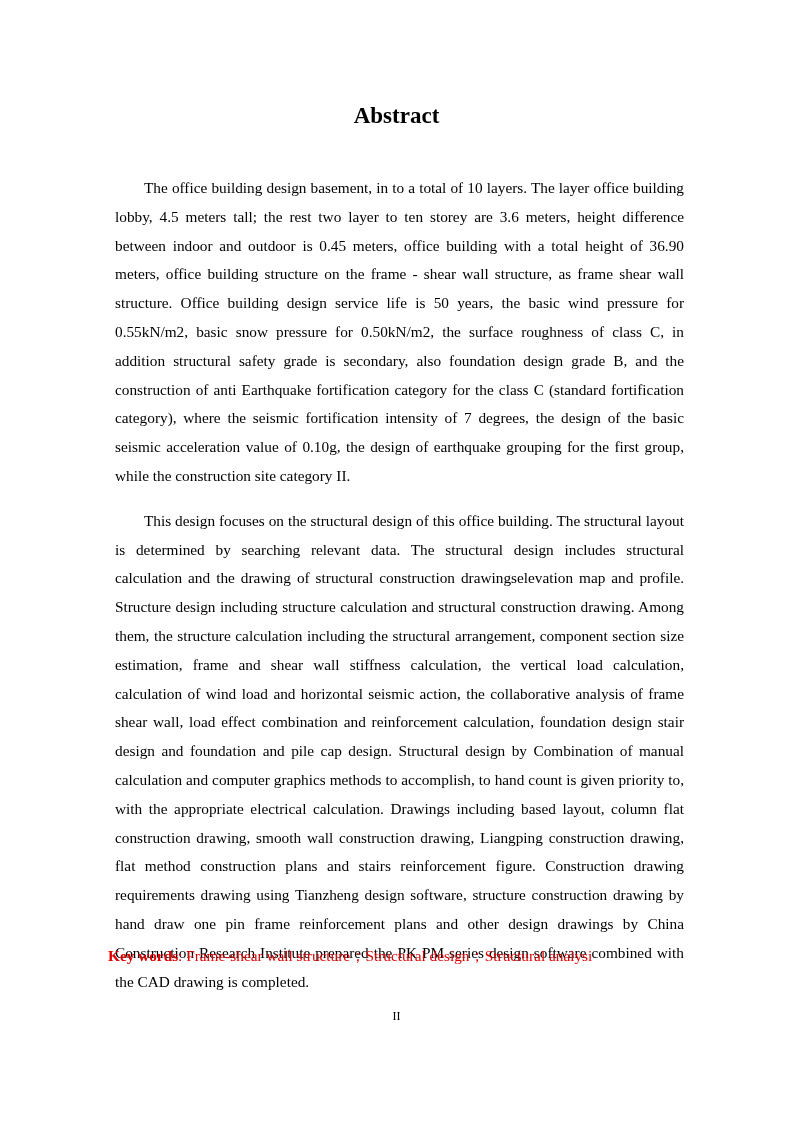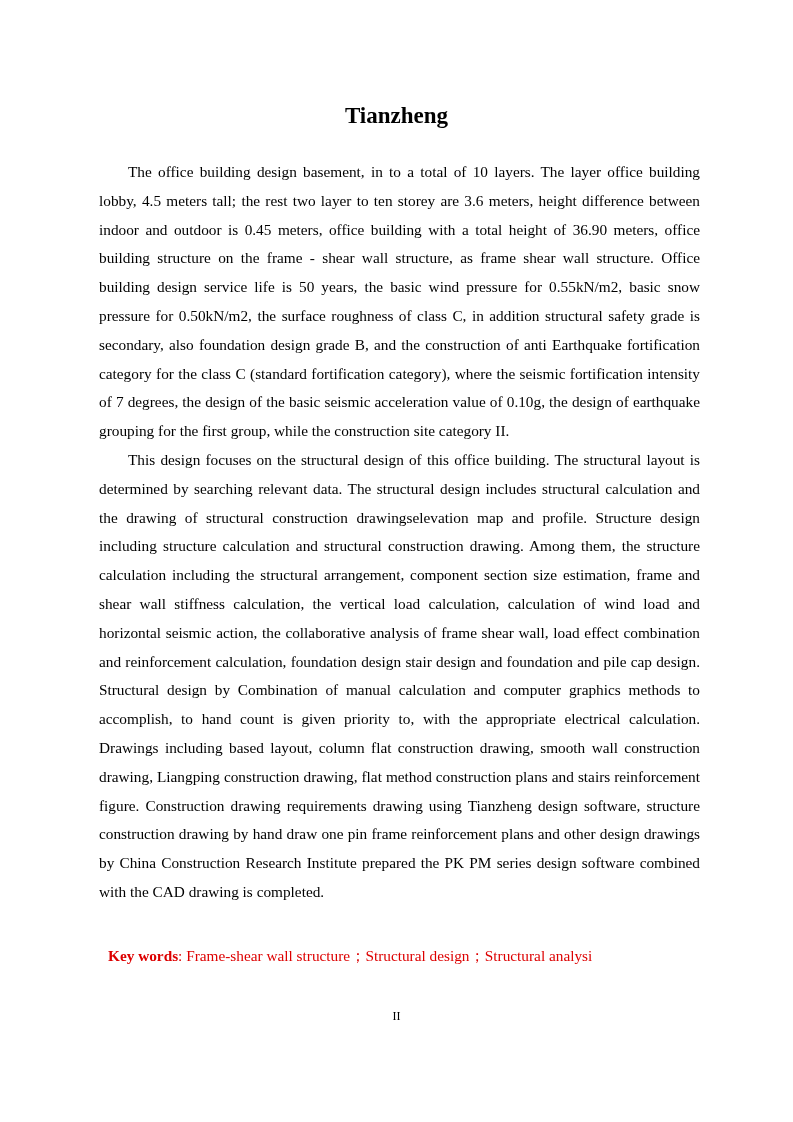--- a/index.html
+++ b/index.html
@@ -2,32 +2,32 @@
 <html><head>
 <meta charset="utf-8">
 <style>
   html, body { margin: 0; padding: 0; background: #ffffff; }
   body { width: 793px; height: 1122px; position: relative; overflow: hidden;
          font-family: "Liberation Serif", "DejaVu Serif", serif; color: #000; }
   .title { position: absolute; top: 101px; left: 0; width: 793px; text-align: center;
            font-size: 23px; font-weight: bold; line-height: 30px; }
   .body-text { position: absolute; top: 158px; left: 99px; width: 601px;
                font-size: 15.3px; line-height: 28.8px; text-align: justify; }
-  .para { margin: 0; text-indent: 29px; }
+  .para { margin: 16px; text-indent: 29px; }
   .keywords { position: absolute; top: 928px; left: 108px; width: 600px;
               font-size: 15.3px; line-height: 26px; color: #dd0000; white-space: nowrap; margin-top: 15px; }
   .keywords .kw-label { font-weight: bold; }
   .page-num { position: absolute; top: 1008px; left: 0; width: 793px; text-align: center;
               font-size: 12px; line-height: 16px; }
 </style>
 </head>
 <body>
 
 <div>
-  <h1 class="title" style="margin:0;">Tianzheng</h1>
+  <h1 class="title" style="margin:0;">Abstract</h1>
 
   <div class="body-text">
     <p class="para">The office building design basement, in to a total of 10 layers. The layer office building lobby, 4.5 meters tall; the rest two layer to ten storey are 3.6 meters, height difference between indoor and outdoor is 0.45 meters, office building with a total height of 36.90 meters, office building structure on the frame - shear wall structure, as frame shear wall structure. Office building design service life is 50 years, the basic wind pressure for 0.55kN/m2, basic snow pressure for 0.50kN/m2, the surface roughness of class C, in addition structural safety grade is secondary, also foundation design grade B, and the construction of anti Earthquake fortification category for the class C (standard fortification category), where the seismic fortification intensity of 7 degrees, the design of the basic seismic acceleration value of 0.10g, the design of earthquake grouping for the first group, while the construction site category II.</p>
     <p class="para">This design focuses on the structural design of this office building. The structural layout is determined by searching relevant data. The structural design includes structural calculation and the drawing of structural construction drawingselevation map and profile. Structure design including structure calculation and structural construction drawing. Among them, the structure calculation including the structural arrangement, component section size estimation, frame and shear wall stiffness calculation, the vertical load calculation, calculation of wind load and horizontal seismic action, the collaborative analysis of frame shear wall, load effect combination and reinforcement calculation, foundation design stair design and foundation and pile cap design. Structural design by Combination of manual calculation and computer graphics methods to accomplish, to hand count is given priority to, with the appropriate electrical calculation. Drawings including based layout, column flat construction drawing, smooth wall construction drawing, Liangping construction drawing, flat method construction plans and stairs reinforcement figure. Construction drawing requirements drawing using Tianzheng design software, structure construction drawing by hand draw one pin frame reinforcement plans and other design drawings by China Construction Research Institute prepared the PK PM series design software combined with the CAD drawing is completed.</p>
   </div>
 
   <div class="keywords">
     <span class="kw-label">Key words</span><span>: </span><span>Frame-shear wall structure；Structural design；Structural analysi</span>
   </div>
 

